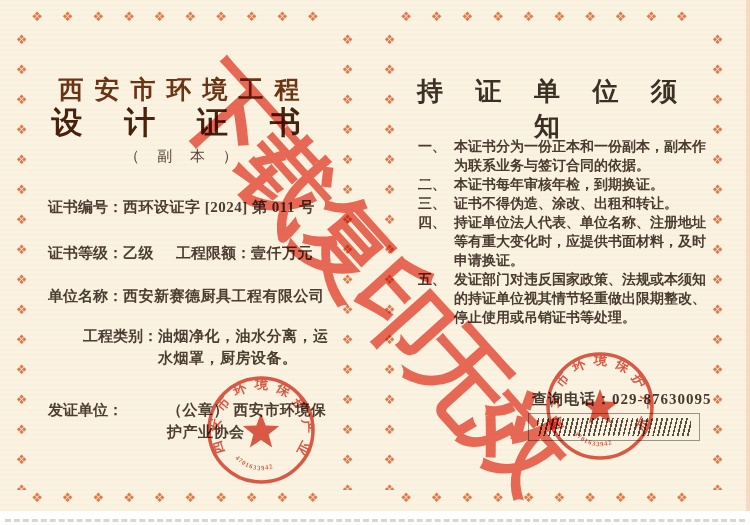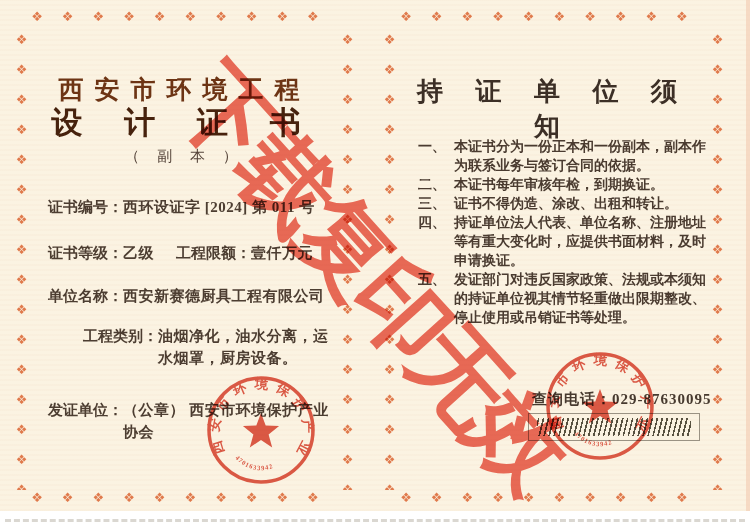--- a/index.html
+++ b/index.html
@@ -28,21 +28,21 @@
       font-size:25px;font-weight:700;letter-spacing:11px;color:var(--title_brown);}
   .t2{position:absolute;top:77px;left:0;right:0;text-align:center;margin:8px;
       font-size:31px;font-weight:700;letter-spacing:17px;color:var(--title_dark);}
   .sub{position:absolute;top:130px;left:0;right:0;text-align:center;
        font-size:15px;letter-spacing:7px;color:#55443a;}
   .row{position:absolute;left:26px;right:8px;display:flex;align-items:flex-start;
        font-size:15px;font-weight:700;color:var(--body_text);line-height:1.45;}
   .row .lab{flex:none;}
   .row .val{letter-spacing:.5px;}
   .r-number{top:180px;} .r-grade{top:226px;} .r-company{top:269px;}
-  .r-category{top:309px;margin-left:35px;} .r-issuer{top:383px;} .r-validity{top:424px;}
+  .r-category{top:309px;margin-left:35px;} .r-issuer{top:383px;gap:44px;} .r-validity{top:424px;}
   .gap{display:inline-block;width:22px;}
 
   
   .nt{position:absolute;top:40px;left:0;right:0;text-align:center;margin:17px;
       font-size:26px;font-weight:700;letter-spacing:13px;color:#3c2f26;}
   .nlist{position:absolute;top:120px;left:28px;width:288px;
          font-size:14px;font-weight:700;line-height:19px;color:#4a3b30;}
   .nitem{display:flex;}
   .nnum{flex:none;width:36px;}
   .ntext{flex:1;}

